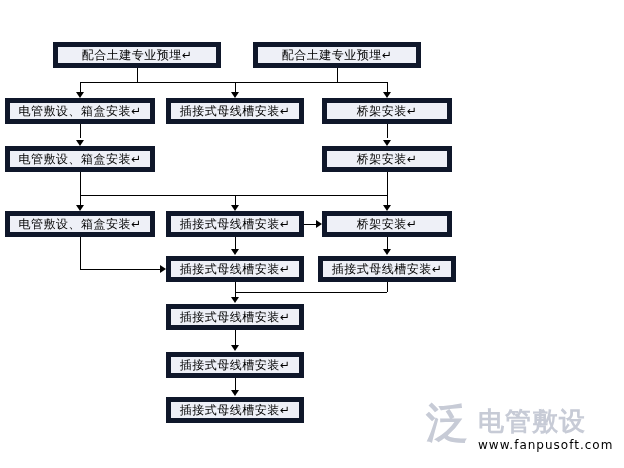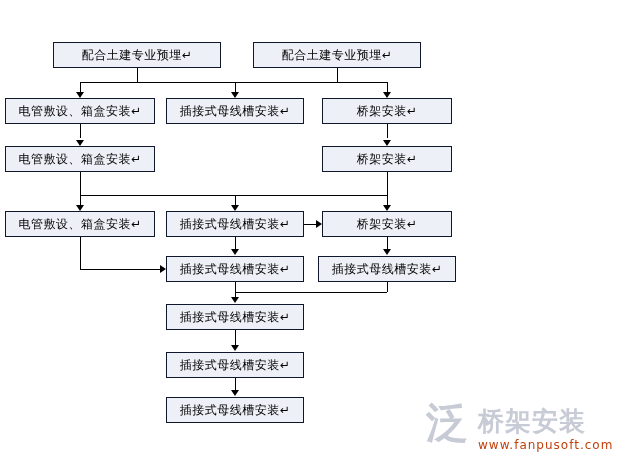--- a/index.html
+++ b/index.html
@@ -15,21 +15,21 @@
   }
   #canvas {
     position: relative;
     width: 624px;
     height: 468px;
   }
   .node {
     position: absolute;
     box-sizing: border-box;
     background: #eef0f7;
-    border: 1px solid #0f172a;
+    border: 5px solid #0f172a;
     color: #000000;
     font-size: 12px;
     line-height: 1;
     display: flex;
     align-items: center;
     justify-content: center;
     white-space: nowrap;
     letter-spacing: 0.5px;
   }
   .line {
@@ -68,21 +68,21 @@
     font-size: 26px;
     font-weight: bold;
     color: #c7cbd6;
     letter-spacing: 1px;
   }
   #watermark .wm-sub {
     position: absolute;
     left: 52px;
     top: 38px;
     font-size: 12px;
-    color: #c2410c;
+    color: #000000;
     letter-spacing: 1px;
   }
   #watermark .wm-mark {
     position: absolute;
     left: 0;
     top: 2px;
     font-size: 42px;
     font-weight: bold;
     color: #c7cbd6;
     line-height: 1;
@@ -174,17 +174,17 @@
   <div class="arrow arrow-down" style="left:231px; top:297px;"></div>
 
   <div class="line vline" style="left:235px; top:330px; height:15px;"></div>
   <div class="arrow arrow-down" style="left:231px; top:345px;"></div>
 
   <div class="line vline" style="left:235px; top:378px; height:12px;"></div>
   <div class="arrow arrow-down" style="left:231px; top:390px;"></div>
 
   <div id="watermark">
     <div class="wm-mark">泛</div>
-    <div class="wm-text">桥架安装</div>
+    <div class="wm-text">电管敷设</div>
     <div class="wm-sub">www.fanpusoft.com</div>
   </div>
 
 </div>
 
 </body></html>

